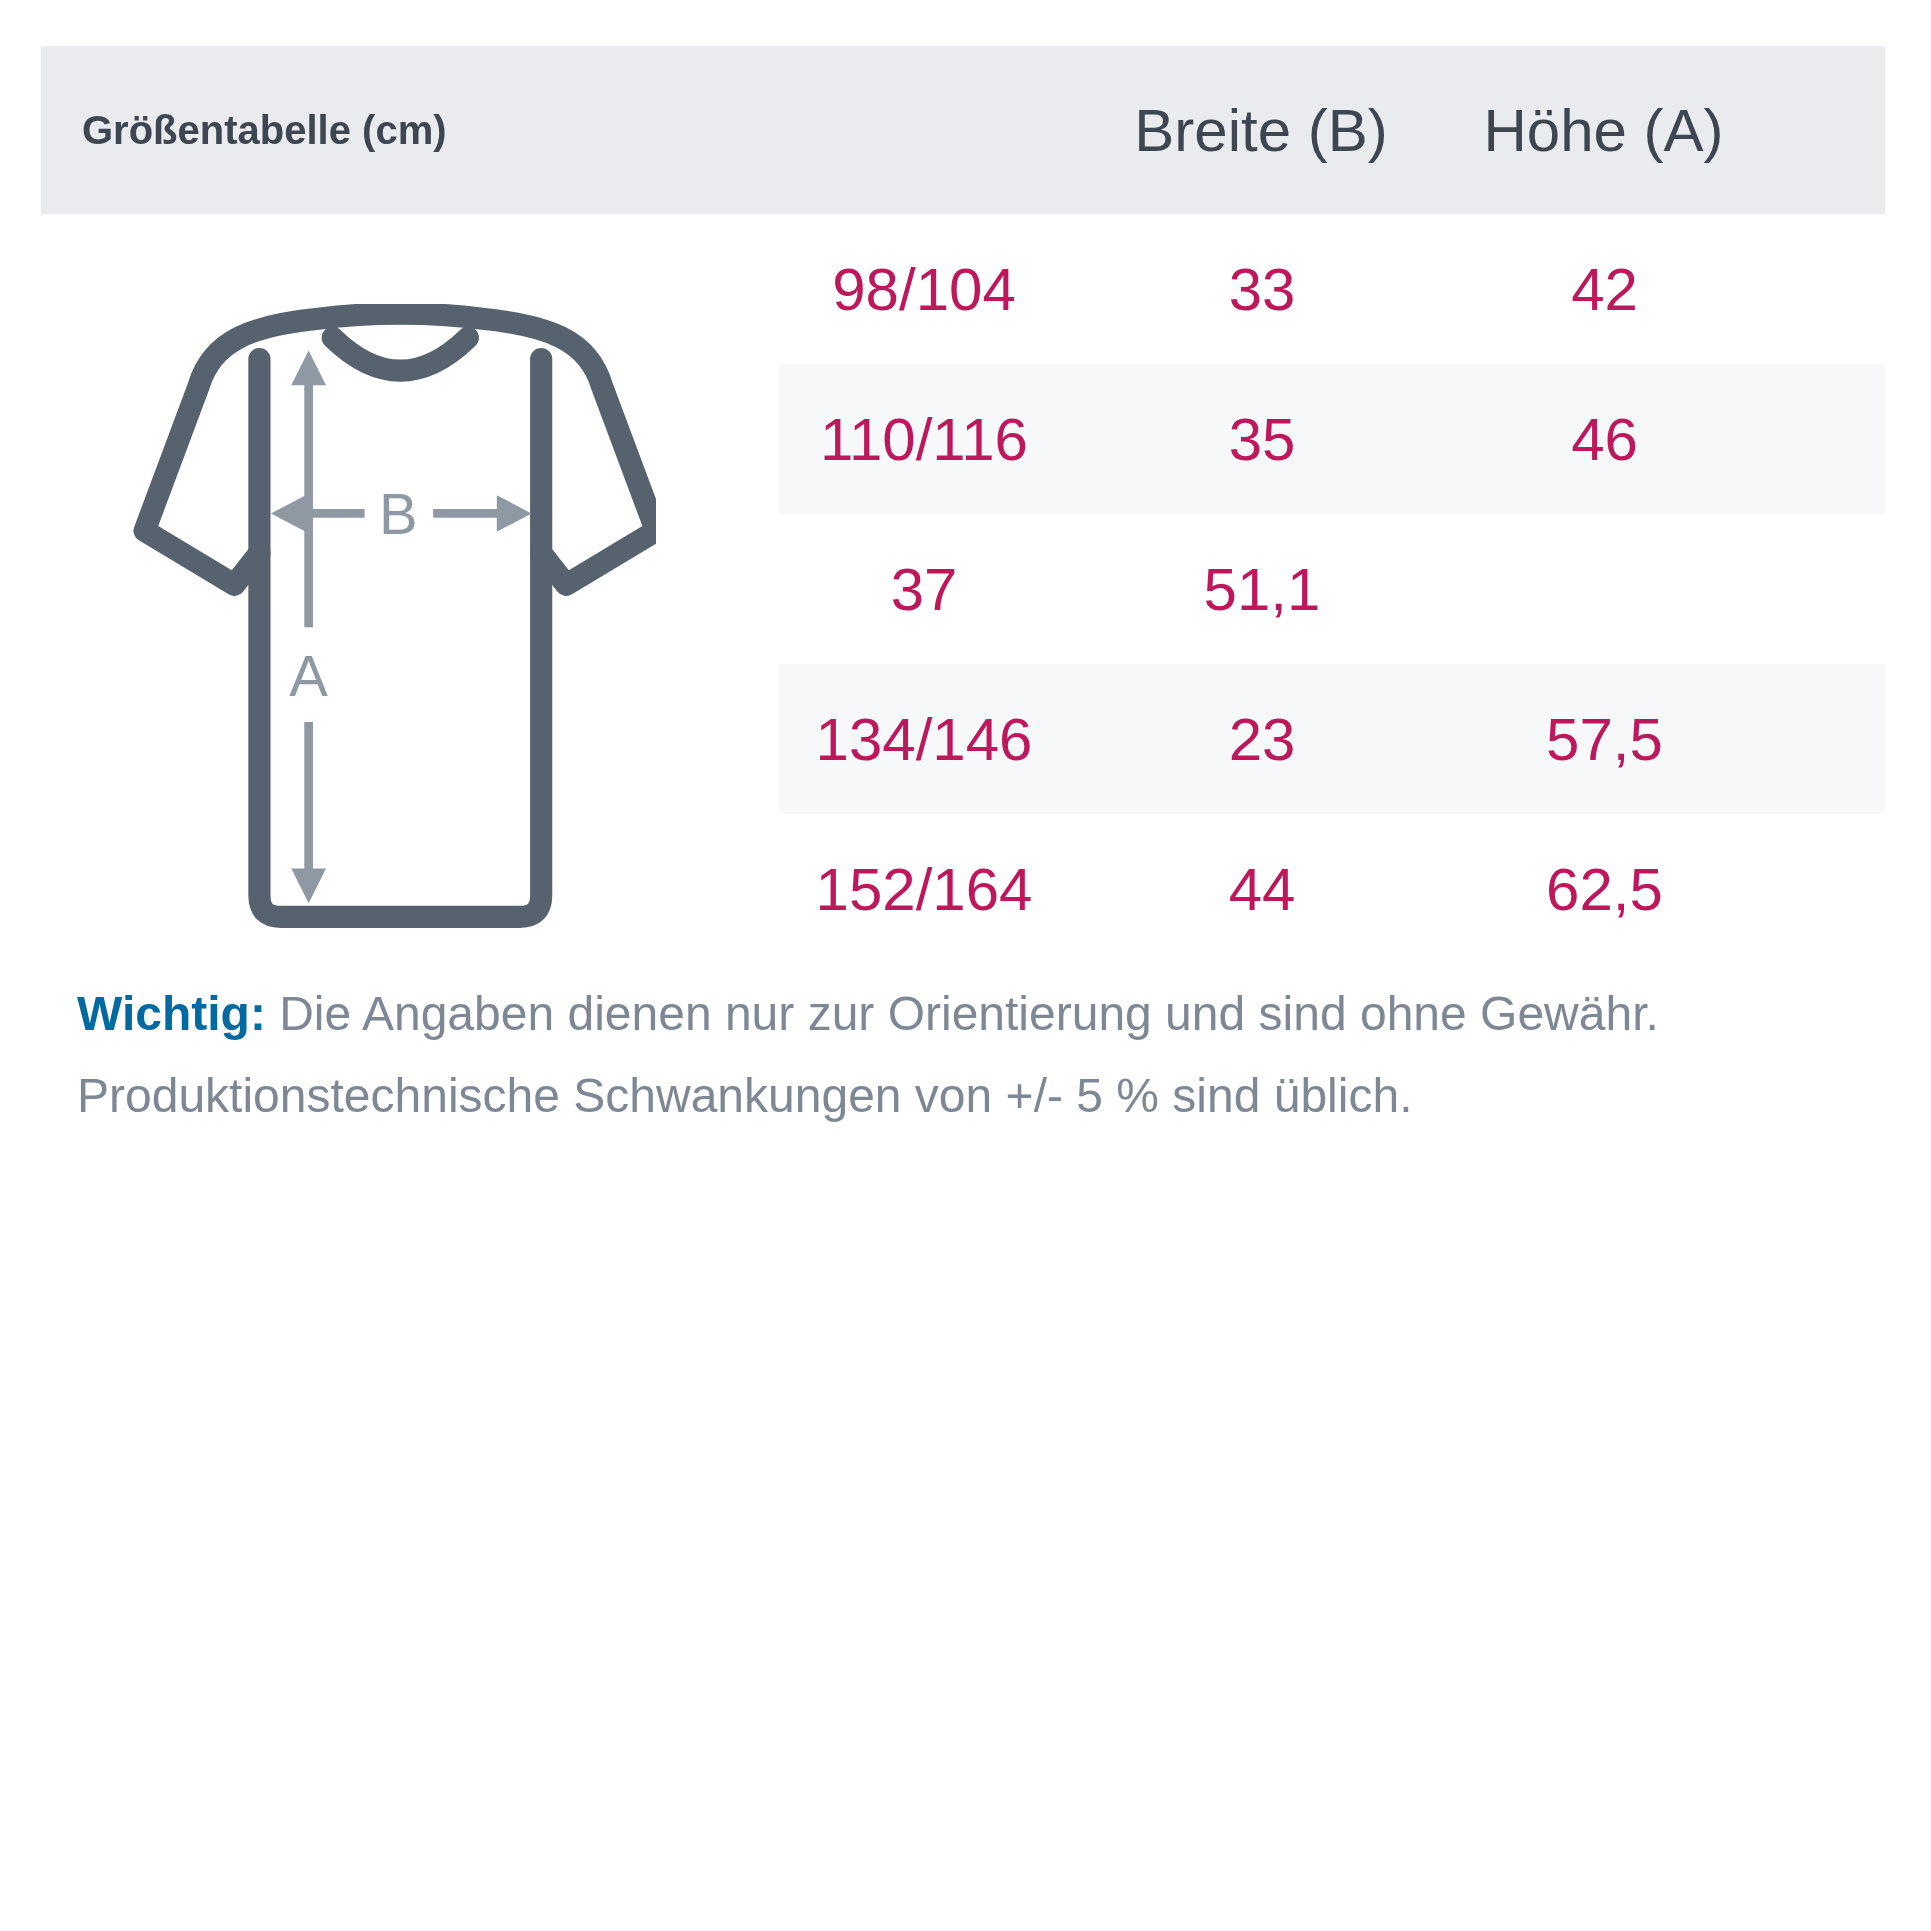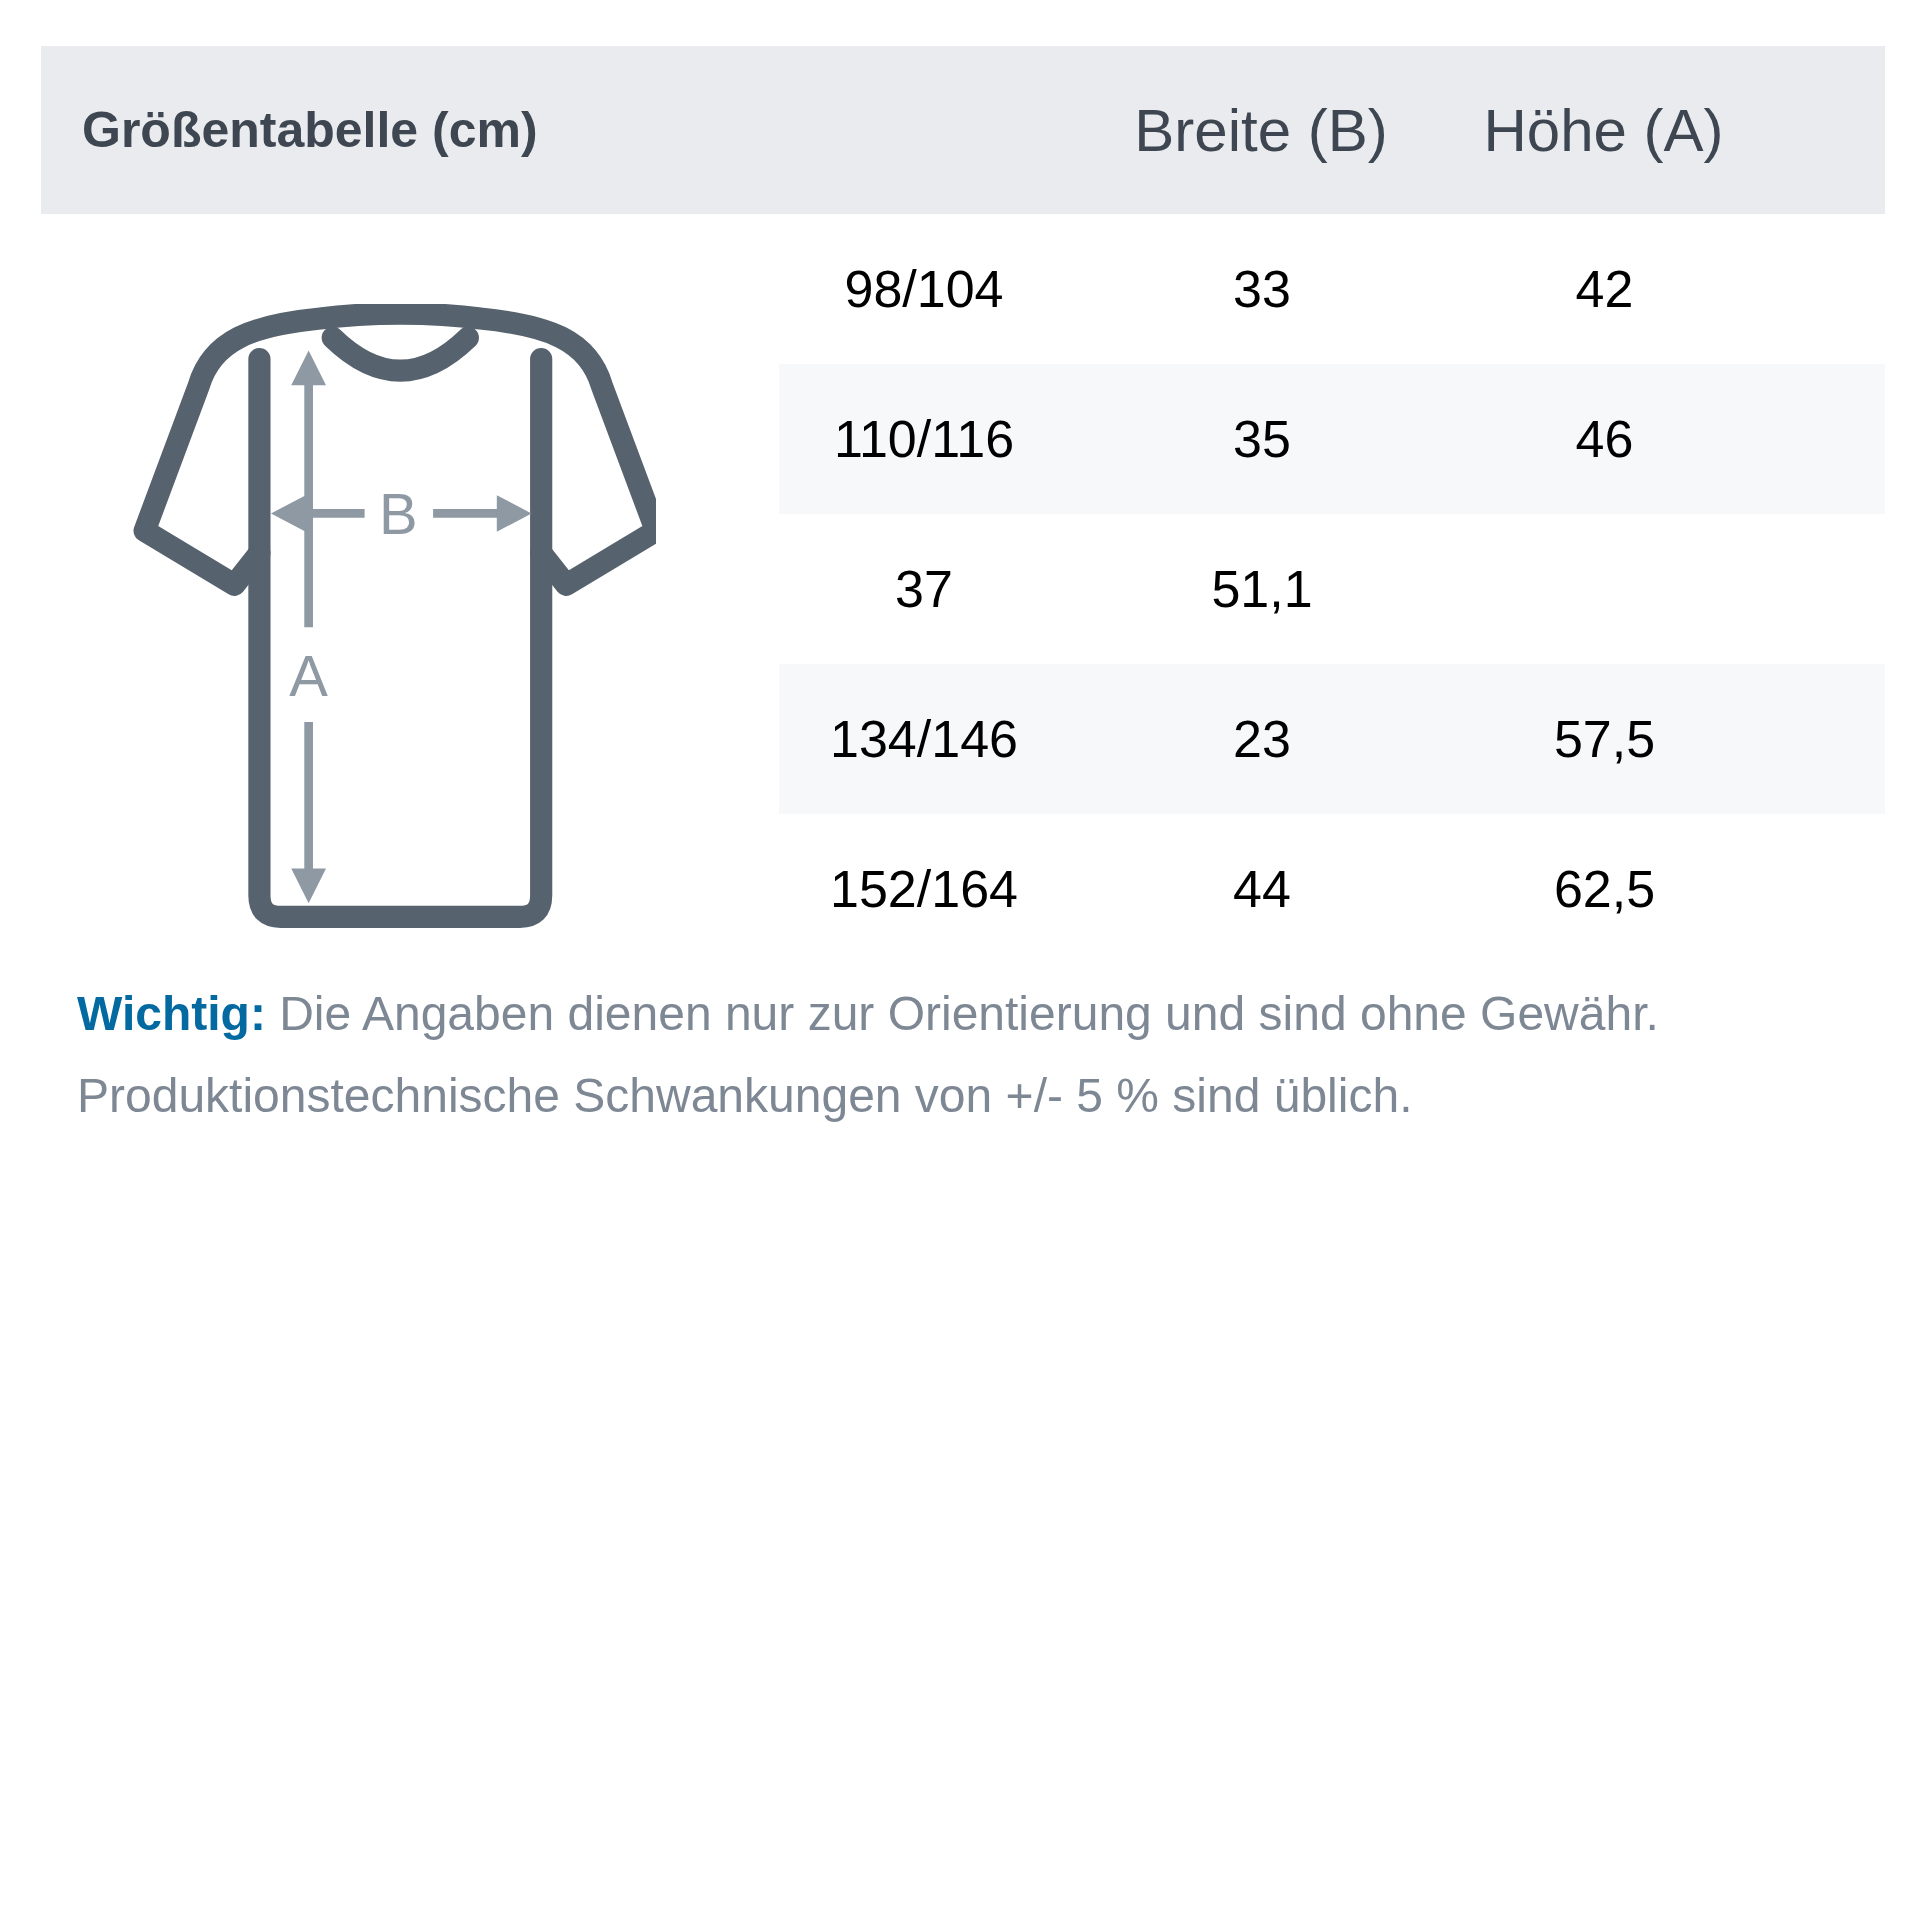--- a/index.html
+++ b/index.html
@@ -13,40 +13,40 @@
   
   .header{
     position:absolute;left:41px;top:46px;width:1844px;height:168px;
     background:#e9ebee;
     display:grid;
     grid-template-columns:737px 290px 386px 299px 1fr;
     align-items:center;
   }
   .header .title{
     padding-left:41px;
-    font-size:50px;font-weight:bold;color:#3e4751;
+    font-size:40px;font-weight:bold;color:#3e4751;
     white-space:nowrap;
   }
   .header .colhead{
     font-size:60px;font-weight:normal;color:#3e4751;
     text-align:center;white-space:nowrap;
   }
   
   .rows{
     position:absolute;left:779px;top:214px;width:1106px;
   }
   .row{
     height:150px;
     display:grid;
     grid-template-columns:290px 386px 299px 1fr;
     align-items:center;
   }
   .row.alt{background:#f7f8fa;}
   .row .cell{
-    font-size:52px;color:#000000;
+    font-size:60px;color:#be185d;
     text-align:center;white-space:nowrap;
   }
   
   .shirt-wrap{
     position:absolute;left:106px;top:304px;width:550px;height:637px;
   }
   
   .note{
     position:absolute;left:77px;top:973px;width:1796px;
     font-size:48px;line-height:82px;color:#7e8894;

